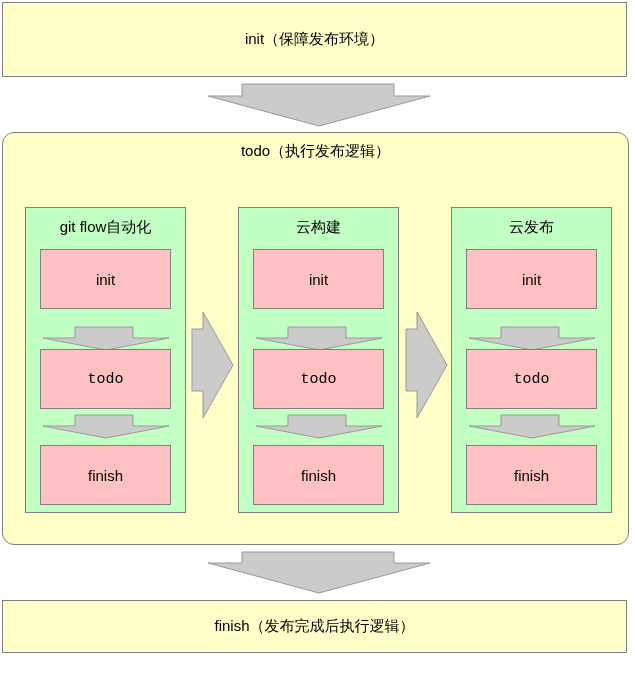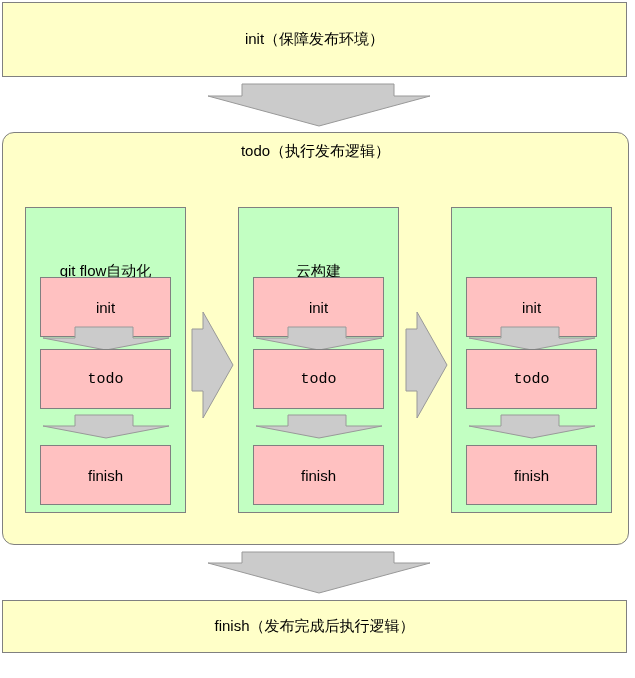--- a/index.html
+++ b/index.html
@@ -49,32 +49,31 @@
     box-sizing: border-box;
   }
   .green-col.col-0 { left: 22px; }
   .green-col.col-1 { left: 235px; }
   .green-col.col-2 { left: 448px; }
   .col-title {
     position: absolute;
     left: 0; top: 10px;
     width: 100%;
     text-align: center;
-    margin-top: 44px;
   }
   .step-box {
     position: absolute;
     left: 14px;
     width: 131px;
     height: 60px;
     background: #FFC1C1;
     border: 1px solid #808080;
     box-sizing: border-box;
   }
-  .step-0 { top: 41px; margin-top: 28px; }
+  .step-0 { top: 41px; }
   .step-1 { top: 141px; font-family: Liberation Mono, monospace; }
   .step-2 { top: 237px; }
 
   .arrow { position: absolute; line-height: 0; }
   .arrow svg { display: block; }
   .arrow-down-big-1 { left: 207px; top: 83px; }
   .arrow-down-big-2 { left: 207px; top: 551px; }
   .arrow-small-1 { left: 16px; top: 118px; }
   .arrow-small-2 { left: 16px; top: 206px; }
   .arrow-right-1 { left: 188px; top: 178px; }
@@ -150,20 +149,21 @@
       </div>
     </div>
 
     <div class="arrow arrow-right-2">
       <svg width="43" height="108" viewBox="0 0 43 108">
         <polygon points="1,18 12,18 12,1 42,54 12,107 12,80 1,80" fill="#CBCBCB" stroke="#999999" stroke-width="1"></polygon>
       </svg>
     </div>
 
     <div class="green-col col-2">
+      <div class="col-title">云发布</div>
       <div class="step-box step-0 centered-label">
         <span>init</span>
       </div>
       <div class="arrow arrow-small-1">
         <svg width="128" height="25" viewBox="0 0 128 25">
           <polygon points="33,1 91,1 91,12 127,12 64,24 1,12 33,12" fill="#CBCBCB" stroke="#999999" stroke-width="1"></polygon>
         </svg>
       </div>
       <div class="step-box step-1 centered-label">
         <span>todo</span>

